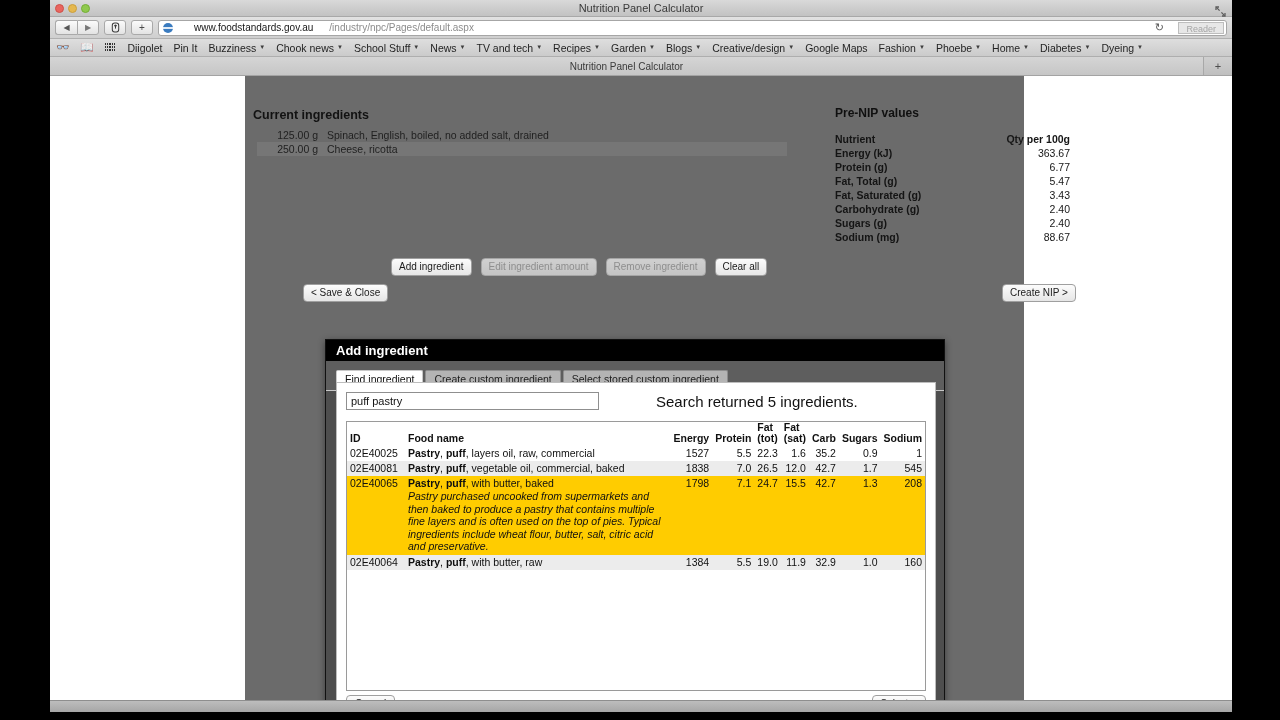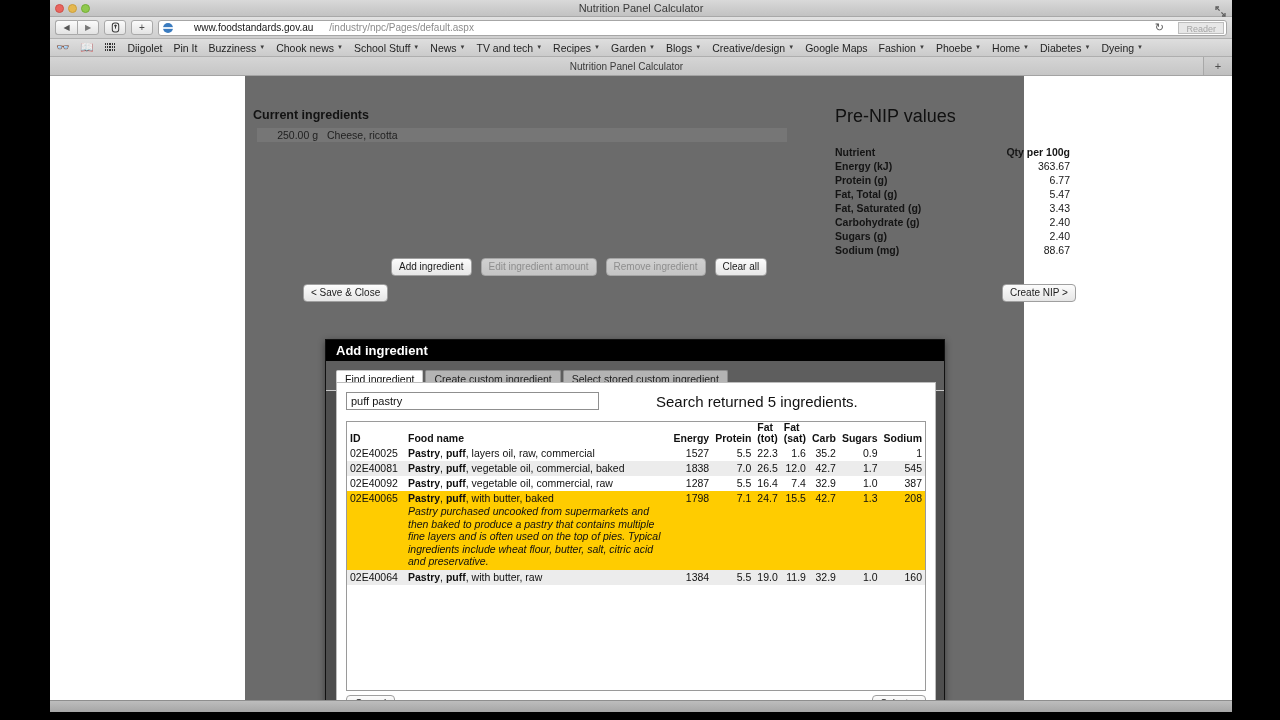--- a/index.html
+++ b/index.html
@@ -138,21 +138,21 @@
     font-size: 12.5px; font-weight: bold; color: #121212;
   }
   .ing-list { position: absolute; left: 12px; top: 52px; width: 530px; }
   .ing-row { height: 14px; display: flex; align-items: center; font-size: 10.5px; color: #1f1f1f; }
   .ing-row.alt { background: #767676; }
   .ing-amt { width: 70px; text-align: right; padding-right: 9px; }
   .ing-name { flex: 1; }
 
   
   .nip { position: absolute; left: 590px; top: 30px; width: 235px; }
-  .nip-title { font-size: 18px; font-weight: normal; color: #101010; margin-bottom: 18px; }
+  .nip-title { font-size: 12px; font-weight: bold; color: #101010; margin-bottom: 12px; }
   .nip-row { display: flex; justify-content: space-between; font-size: 10.5px; height: 14px; align-items: center; }
   .nip-row.head { font-weight: bold; color: #0c0c0c; }
   .nip-lab { color: #141414; font-weight: bold; }
   .nip-val { color: #161616; }
 
   
   .actions { position: absolute; left: 146px; top: 182px; display: flex; gap: 9px; }
   .aqua {
     font-size: 10px; padding: 2px 7px 3px; border-radius: 4px;
     background: linear-gradient(#fcfcfc,#e6e6e6); border: 1px solid #9f9f9f;
@@ -363,20 +363,24 @@
       </div>
     </div>
 
     <div class="viewport">
       <div class="page-white"></div>
 
       <div class="app-dim">
 
         <div class="ci-title">Current ingredients</div>
         <div class="ing-list">
+          <div class="ing-row">
+            <span class="ing-amt">125.00 g</span>
+            <span class="ing-name">Spinach, English, boiled, no added salt, drained</span>
+          </div>
           <div class="ing-row alt">
             <span class="ing-amt">250.00 g</span>
             <span class="ing-name">Cheese, ricotta</span>
           </div>
         </div>
 
         <div class="nip">
           <div class="nip-title">Pre-NIP values</div>
           <div class="nip-row head">
             <span class="nip-lab">Nutrient</span>
@@ -475,31 +479,20 @@
                   <td class="c-id">02E40081</td>
                   <td class="c-name"><b>Pastry</b><span>, </span><b>puff</b><span>, vegetable oil, commercial, baked</span></td>
                   <td class="c-num">1838</td>
                   <td class="c-num">7.0</td>
                   <td class="c-num">26.5</td>
                   <td class="c-num">12.0</td>
                   <td class="c-num">42.7</td>
                   <td class="c-num">1.7</td>
                   <td class="c-num">545</td>
                 </tr>
-                <tr>
-                  <td class="c-id">02E40092</td>
-                  <td class="c-name"><b>Pastry</b><span>, </span><b>puff</b><span>, vegetable oil, commercial, raw</span></td>
-                  <td class="c-num">1287</td>
-                  <td class="c-num">5.5</td>
-                  <td class="c-num">16.4</td>
-                  <td class="c-num">7.4</td>
-                  <td class="c-num">32.9</td>
-                  <td class="c-num">1.0</td>
-                  <td class="c-num">387</td>
-                </tr>
                 <tr class="sel">
                   <td class="c-id">02E40065</td>
                   <td class="c-name"><b>Pastry</b><span>, </span><b>puff</b><span>, with butter, baked</span><span class="desc">Pastry purchased uncooked from supermarkets and then baked to produce a pastry that contains multiple fine layers and is often used on the top of pies. Typical ingredients include wheat flour, butter, salt, citric acid and preservative.</span></td>
                   <td class="c-num">1798</td>
                   <td class="c-num">7.1</td>
                   <td class="c-num">24.7</td>
                   <td class="c-num">15.5</td>
                   <td class="c-num">42.7</td>
                   <td class="c-num">1.3</td>
                   <td class="c-num">208</td>

